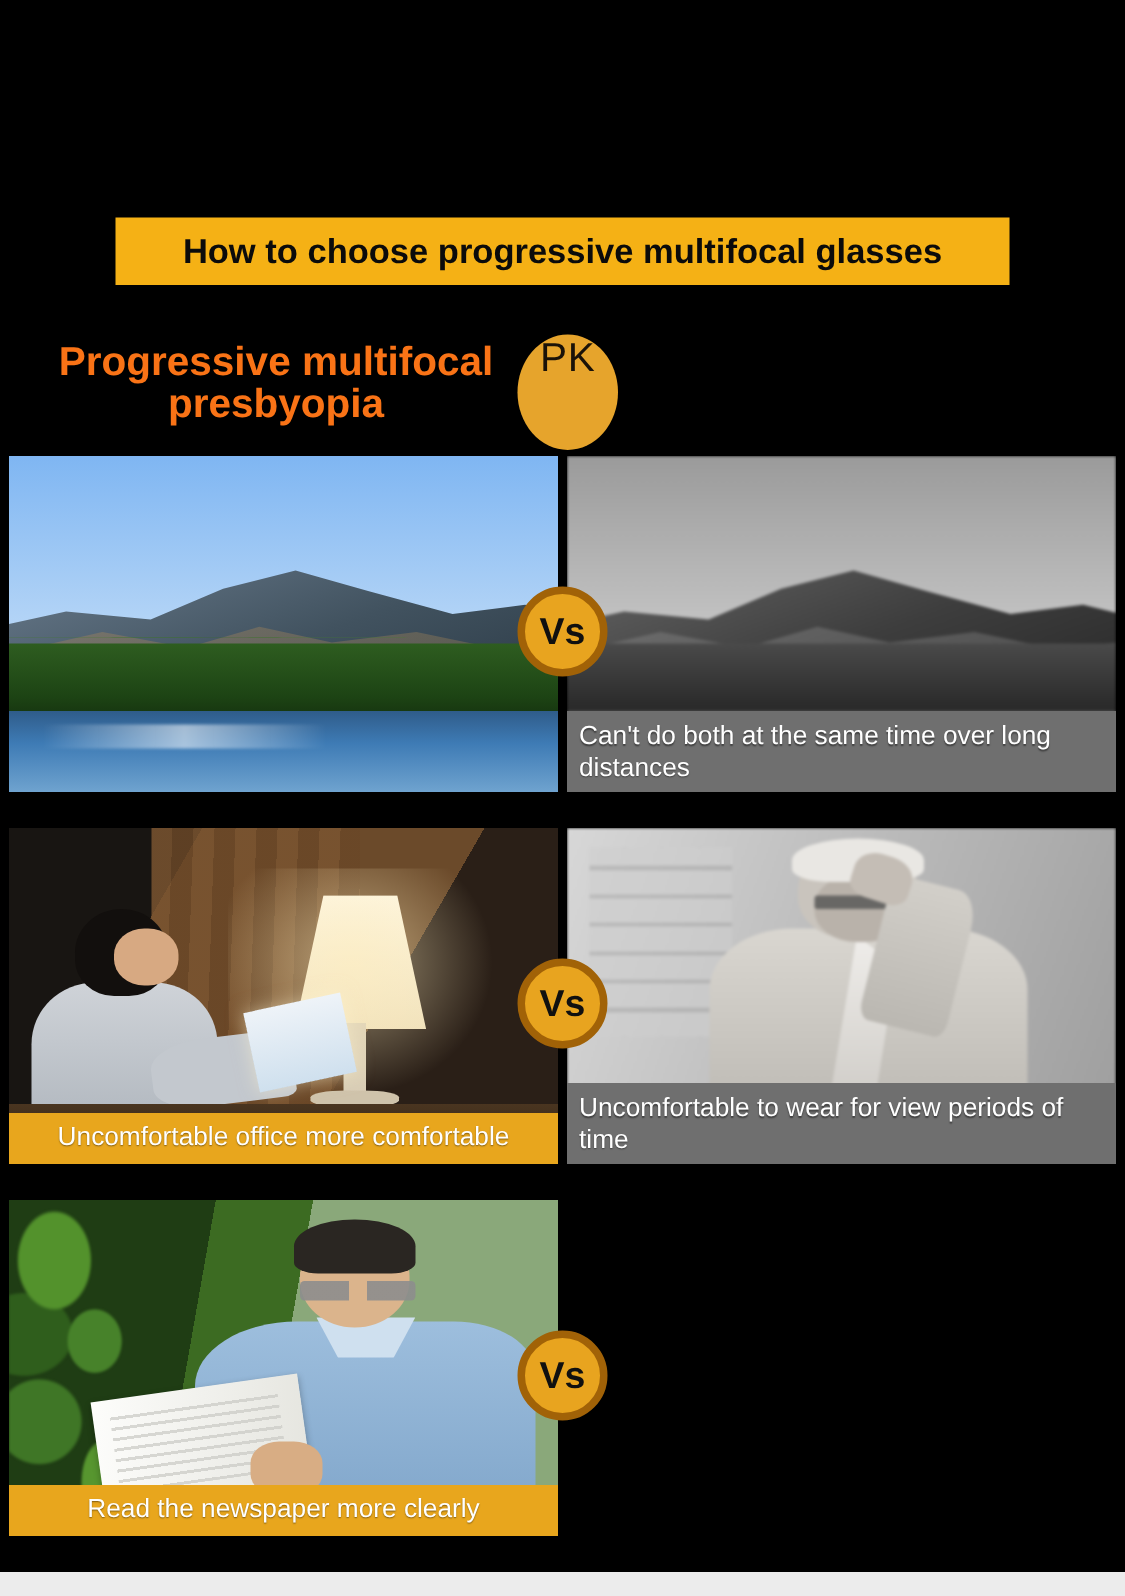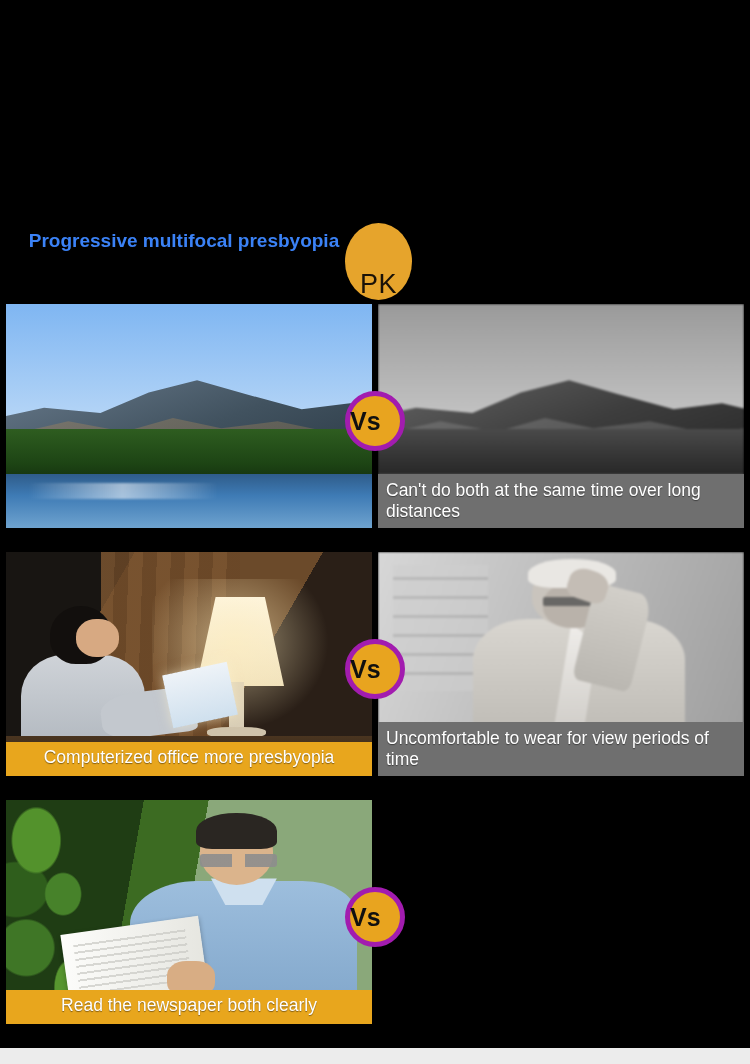--- a/index.html
+++ b/index.html
@@ -49,39 +49,39 @@
     color: #0b0b0b;
     font-size: 23px;
     font-weight: bold;
     white-space: nowrap;
   }
 
   
   .col-head {
     position: absolute;
     top: 227px;
-    color: #3b82f6;
-    font-size: 19px;
+    color: #f97316;
+    font-size: 27px;
     font-weight: bold;
     line-height: 28px;
     text-align: center;
   }
   .col-head.left  { left: 14px;  width: 340px; }
   .col-head.right { left: 420px; width: 320px; top: 231px; }
 
   .pk-badge {
     position: absolute;
     left: 345px;
     top: 223px;
     width: 67px;
     height: 77px;
     background: #E6A42C;
     border-radius: 50%;
     display: flex;
-    align-items: flex-end;
+    align-items: flex-start;
     justify-content: center;
     color: #1a1208;
     font-size: 27px;
     font-weight: 500;
     letter-spacing: 0.5px;
   }
 
   
   .grid {
     position: absolute;
@@ -142,23 +142,24 @@
 
   .vs-badge {
     position: absolute;
     left: 345px;
     top: 87px;
     width: 60px;
     height: 60px;
     box-sizing: border-box;
     border-radius: 50%;
     background: #E8A41F;
-    border: 5px solid #a21caf;
+    border: 5px solid #a16207;
     display: flex;
     align-items: center;
+    justify-content: center;
     color: #101010;
     font-size: 25px;
     font-weight: bold;
     z-index: 5;
   }
 
   .bottom-strip {
     position: absolute;
     left: 0;
     top: 1048px;
@@ -310,20 +311,23 @@
   .w-hand   { left:50%; top:56%; width:12%; height:14%;
               background:#bab4ad; border-radius:40%; }
   .blur-med { filter: blur(1.6px); }
 </style>
 </head>
 <body>
 
 <div class="page">
 
 
+  <div class="subtitle-banner">
+    <span class="label">How to choose progressive multifocal glasses</span>
+  </div>
 
   <div class="col-head left">Progressive multifocal presbyopia</div>
 
   <div class="pk-badge">
     <span>PK</span>
   </div>
 
 
   <div class="grid">
 
@@ -363,21 +367,21 @@
             <div class="d-lamp-st"></div>
             <div class="d-lamp-bs"></div>
           <div class="d-glow"></div>
           <div class="d-body"></div>
             <div class="d-hair"></div>
             <div class="d-face"></div>
           <div class="d-arm"></div>
             <div class="d-tablet"></div>
             <div class="d-desk"></div>
         </div>
-        <div class="caption pro">Computerized office more presbyopia</div>
+        <div class="caption pro">Uncomfortable office more comfortable</div>
       </div>
       <div class="cell right">
         <div class="photo blur-soft">
           <div class="h-bg"></div>
             <div class="h-winL"></div>
           <div class="h-suit"></div>
             <div class="h-lapel"></div>
           <div class="h-head"></div>
             <div class="h-face"></div>
             <div class="h-hair"></div>
@@ -399,21 +403,21 @@
             <div class="r-leaf"></div>
           <div class="r-shirt"></div>
             <div class="r-collar"></div>
           <div class="r-head"></div>
             <div class="r-hair"></div>
             <div class="r-glass"></div>
           <div class="r-book"></div>
             <div class="r-bookln"></div>
             <div class="r-hand"></div>
         </div>
-        <div class="caption pro">Read the newspaper both clearly</div>
+        <div class="caption pro">Read the newspaper more clearly</div>
       </div>
       <div class="vs-badge">
         <span>Vs</span>
       </div>
     </div>
 
   </div>
 
   <div class="bottom-strip"></div>
 </div>

